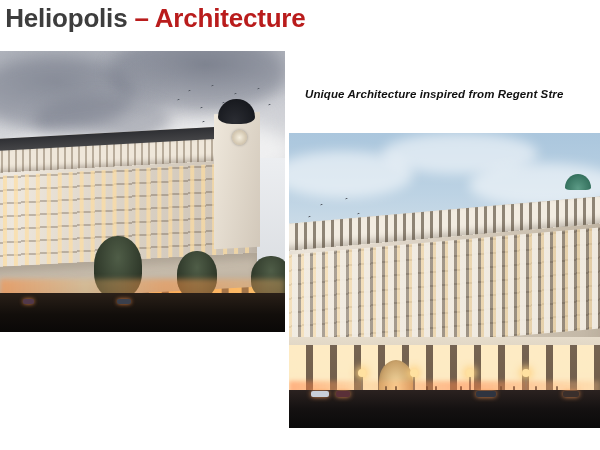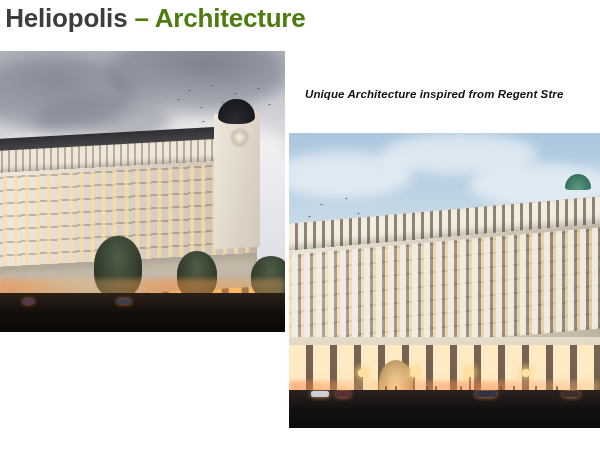--- a/index.html
+++ b/index.html
@@ -22,21 +22,21 @@
     left: -26px;
     top: 2px;
     width: 640px;
     white-space: nowrap;
     font-size: 26px;
     font-weight: bold;
     letter-spacing: -0.2px;
     line-height: 32px;
   }
   #slide-title .t-dark { color: #3d3d3d; }
-  #slide-title .t-accent { color: #4d7c0f; }
+  #slide-title .t-accent { color: #b91c1c; }
 
   
   #caption {
     position: absolute;
     left: 305px;
     top: 88px;
     width: 330px;
     white-space: nowrap;
     overflow: hidden;
     font-size: 11.5px;

